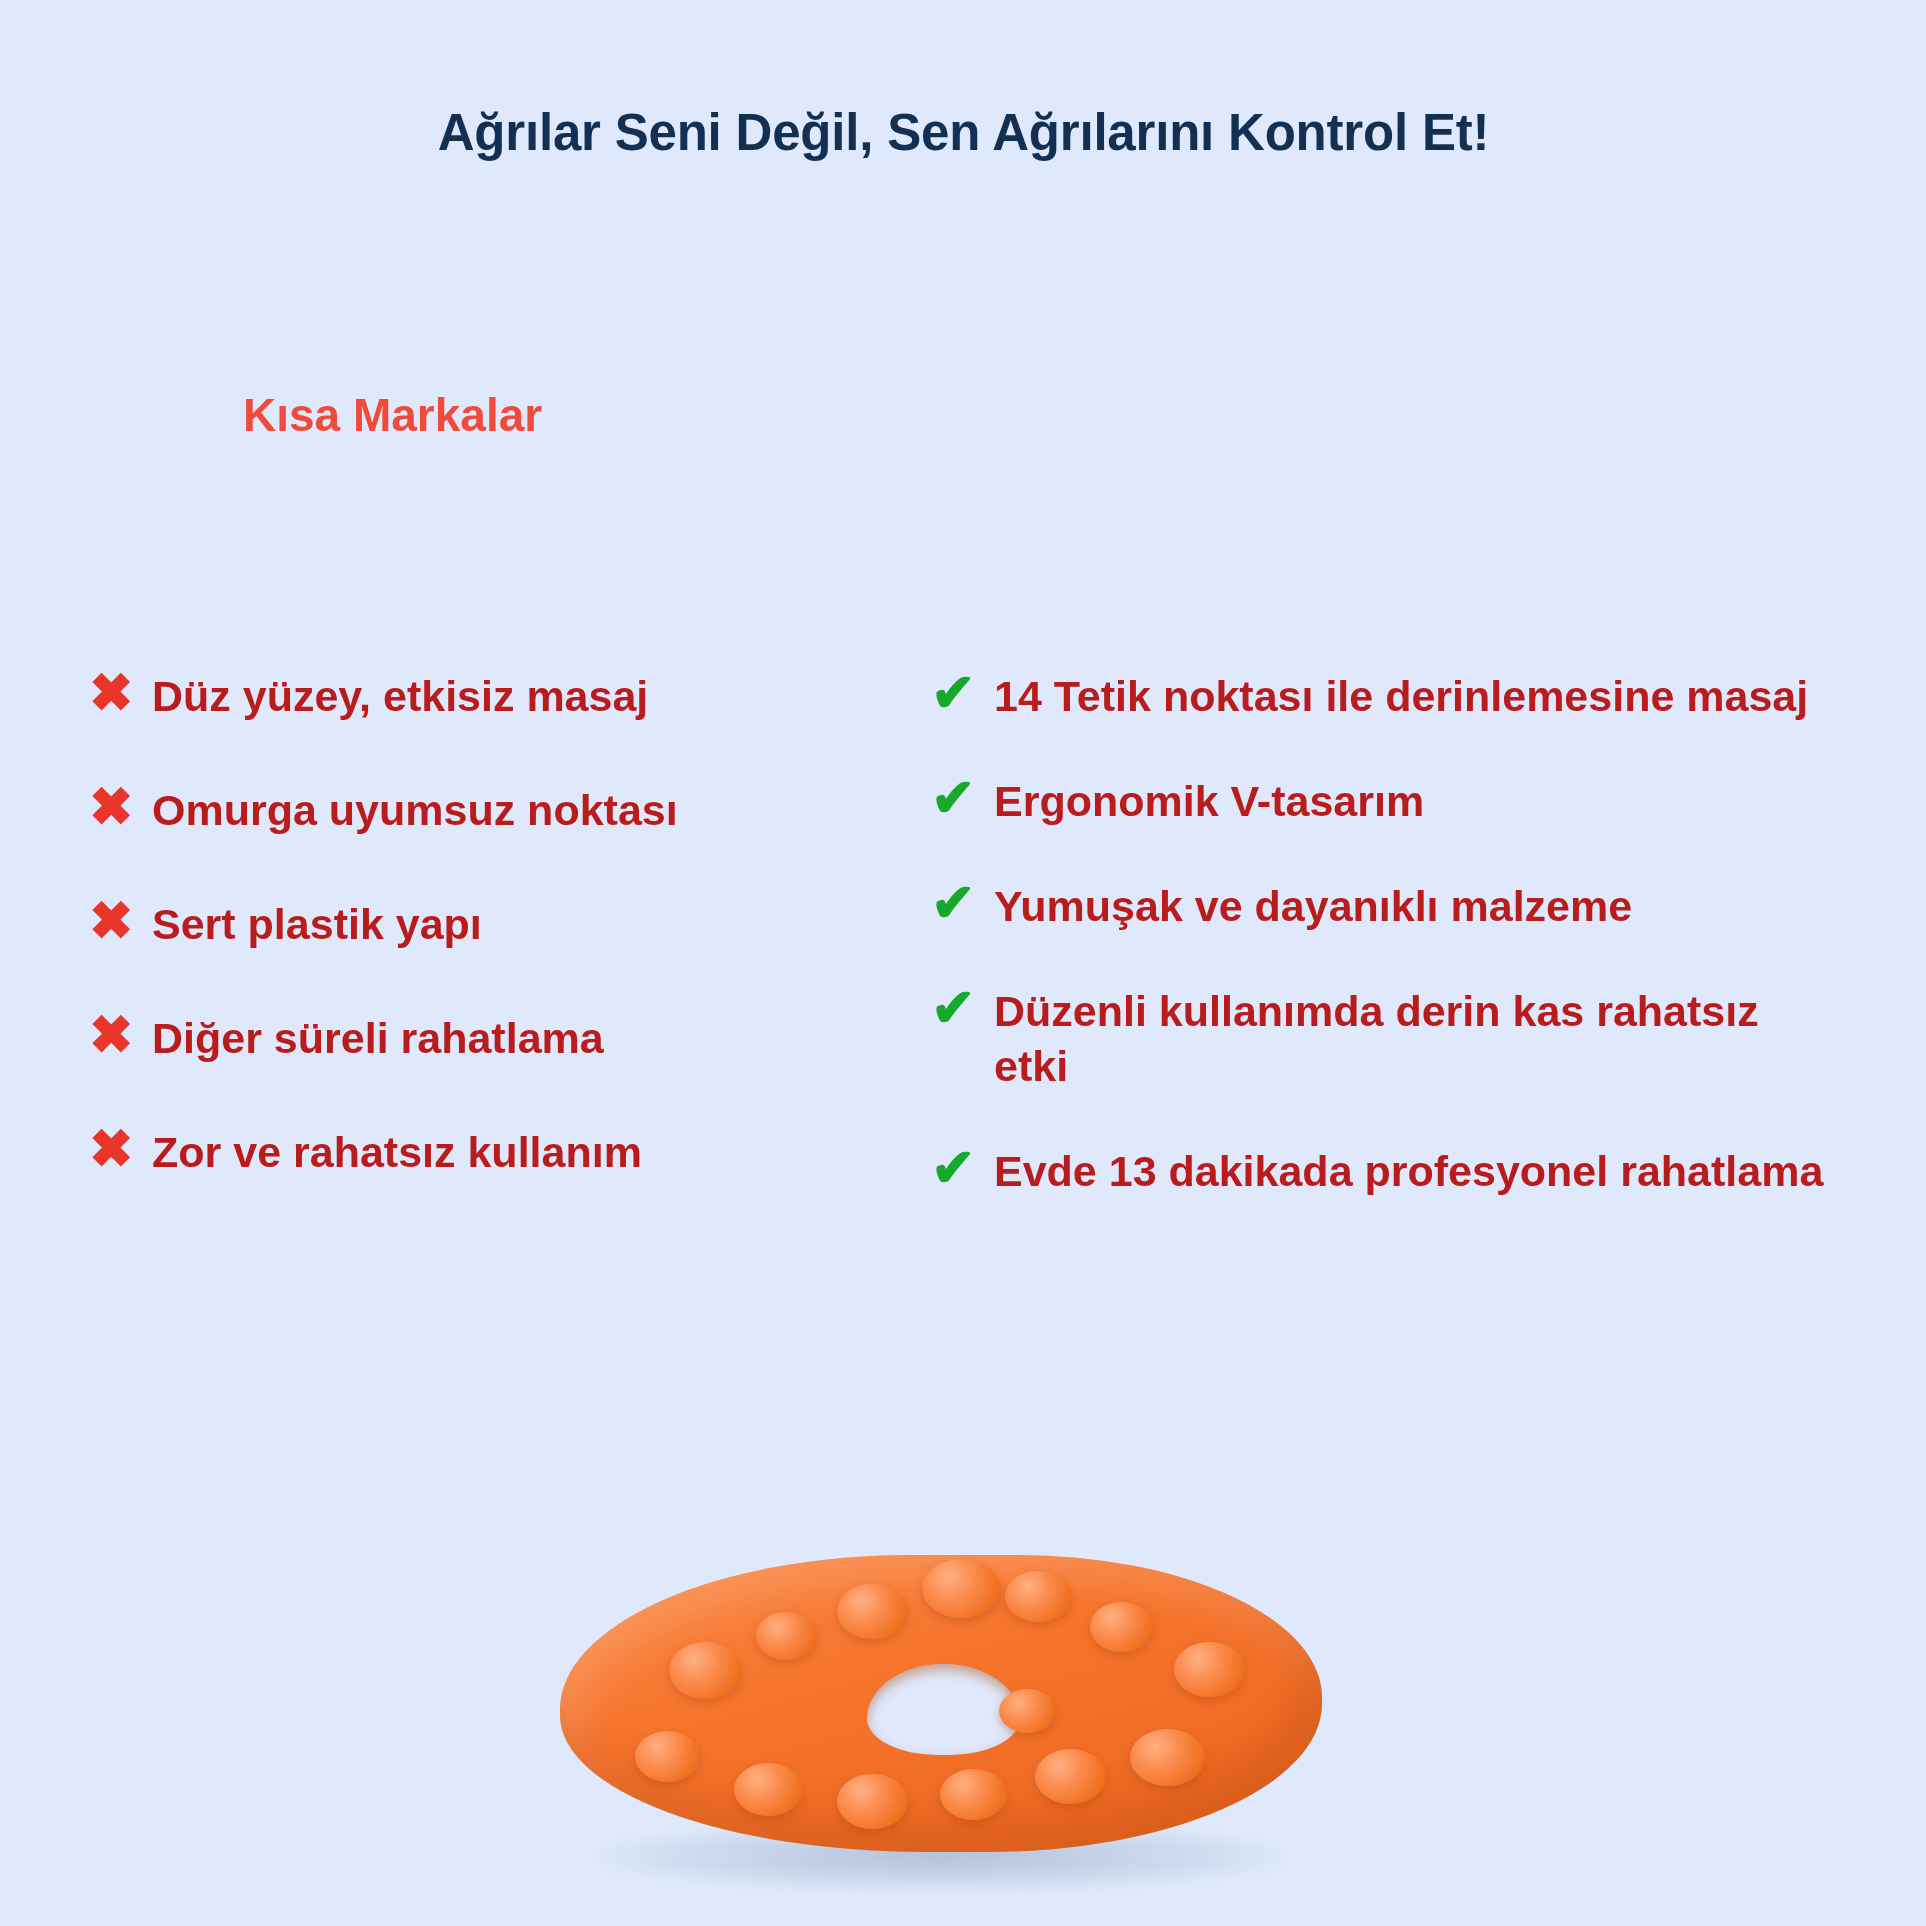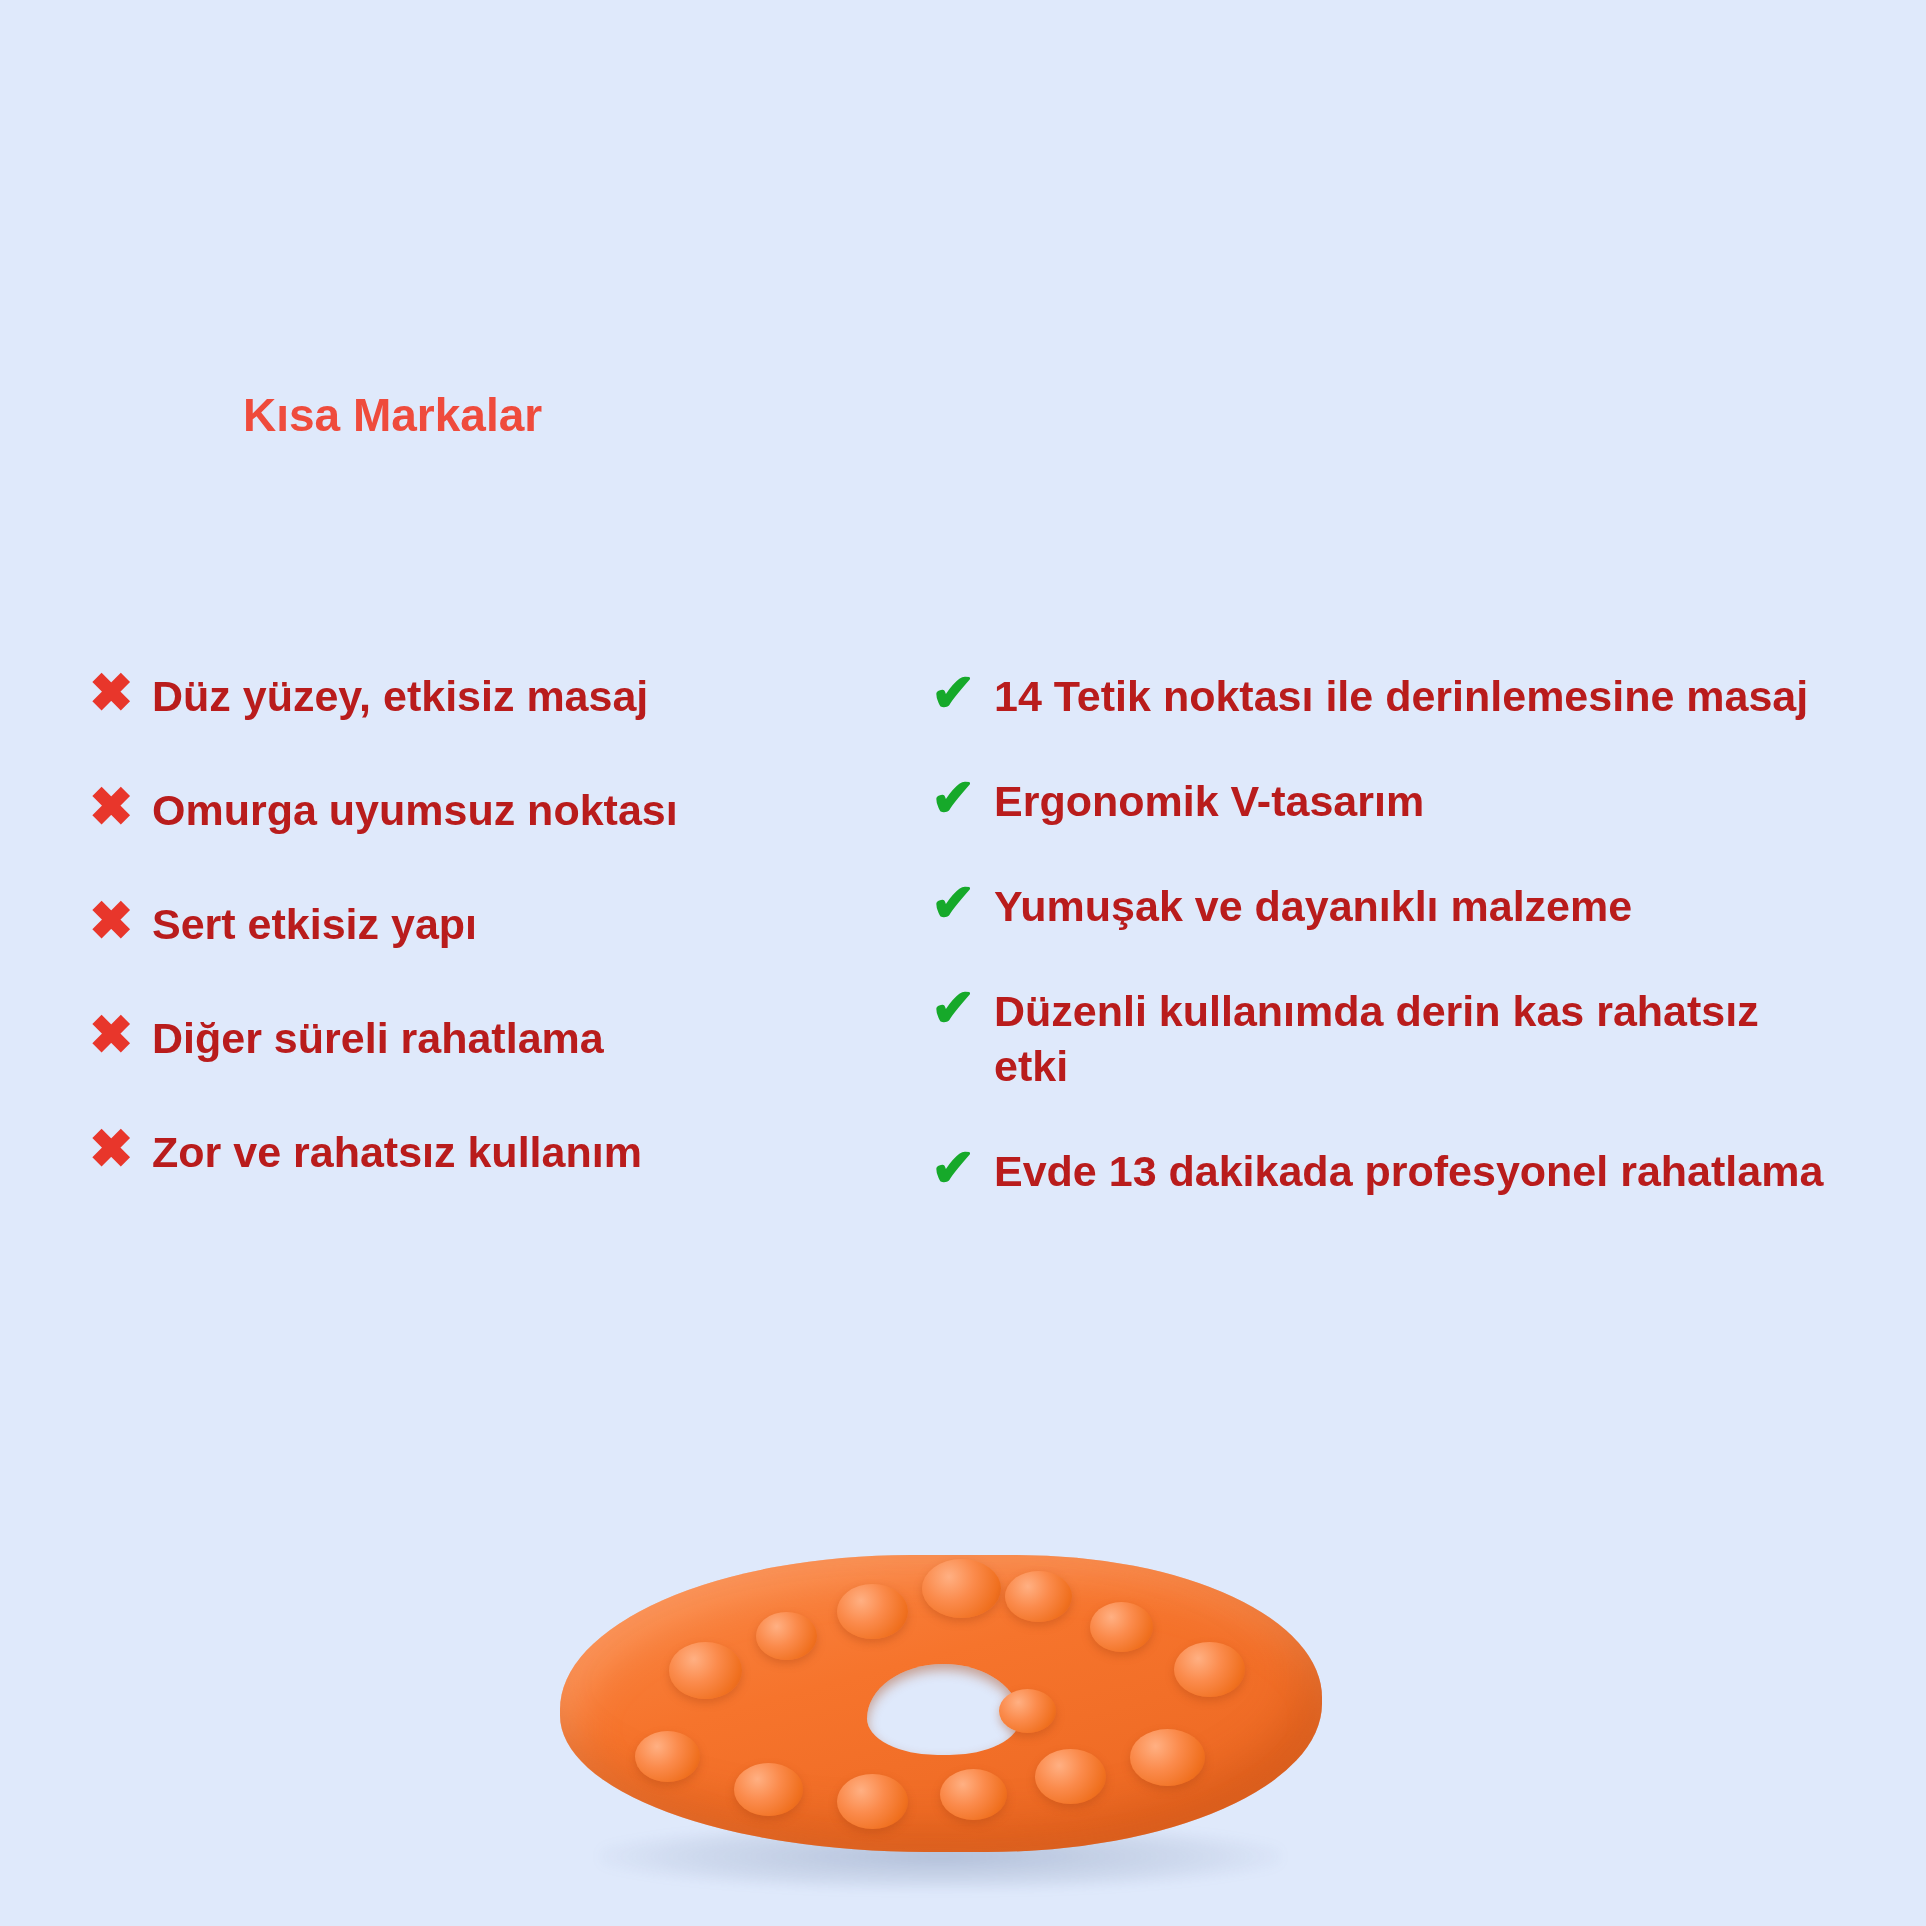--- a/index.html
+++ b/index.html
@@ -170,36 +170,37 @@
     border-radius: 50%;
     background: radial-gradient(circle at 34% 30%, #ffb083 0%, #fb8b4c 38%, #f0701f 75%, #d85c16 100%);
     box-shadow: 0 4px 8px rgba(170,70,20,0.35);
   }
 </style>
 </head>
 <body>
 
 <div class="page">
 
+  <div class="headline">Ağrılar Seni Değil, Sen Ağrılarını Kontrol Et!</div>
 
   <div class="col-head-left">Kısa Markalar</div>
 
 
   <div class="list left">
     <div class="row cross">
       <span class="mark">✖</span>
       <span class="text">Düz yüzey, etkisiz masaj</span>
     </div>
     <div class="row cross">
       <span class="mark">✖</span>
       <span class="text"> Omurga uyumsuz noktası</span>
     </div>
     <div class="row cross">
       <span class="mark">✖</span>
-      <span class="text">Sert etkisiz yapı</span>
+      <span class="text">Sert plastik yapı</span>
     </div>
     <div class="row cross">
       <span class="mark">✖</span>
       <span class="text"> Diğer süreli rahatlama</span>
     </div>
     <div class="row cross">
       <span class="mark">✖</span>
       <span class="text">Zor ve rahatsız kullanım</span>
     </div>
   </div>

